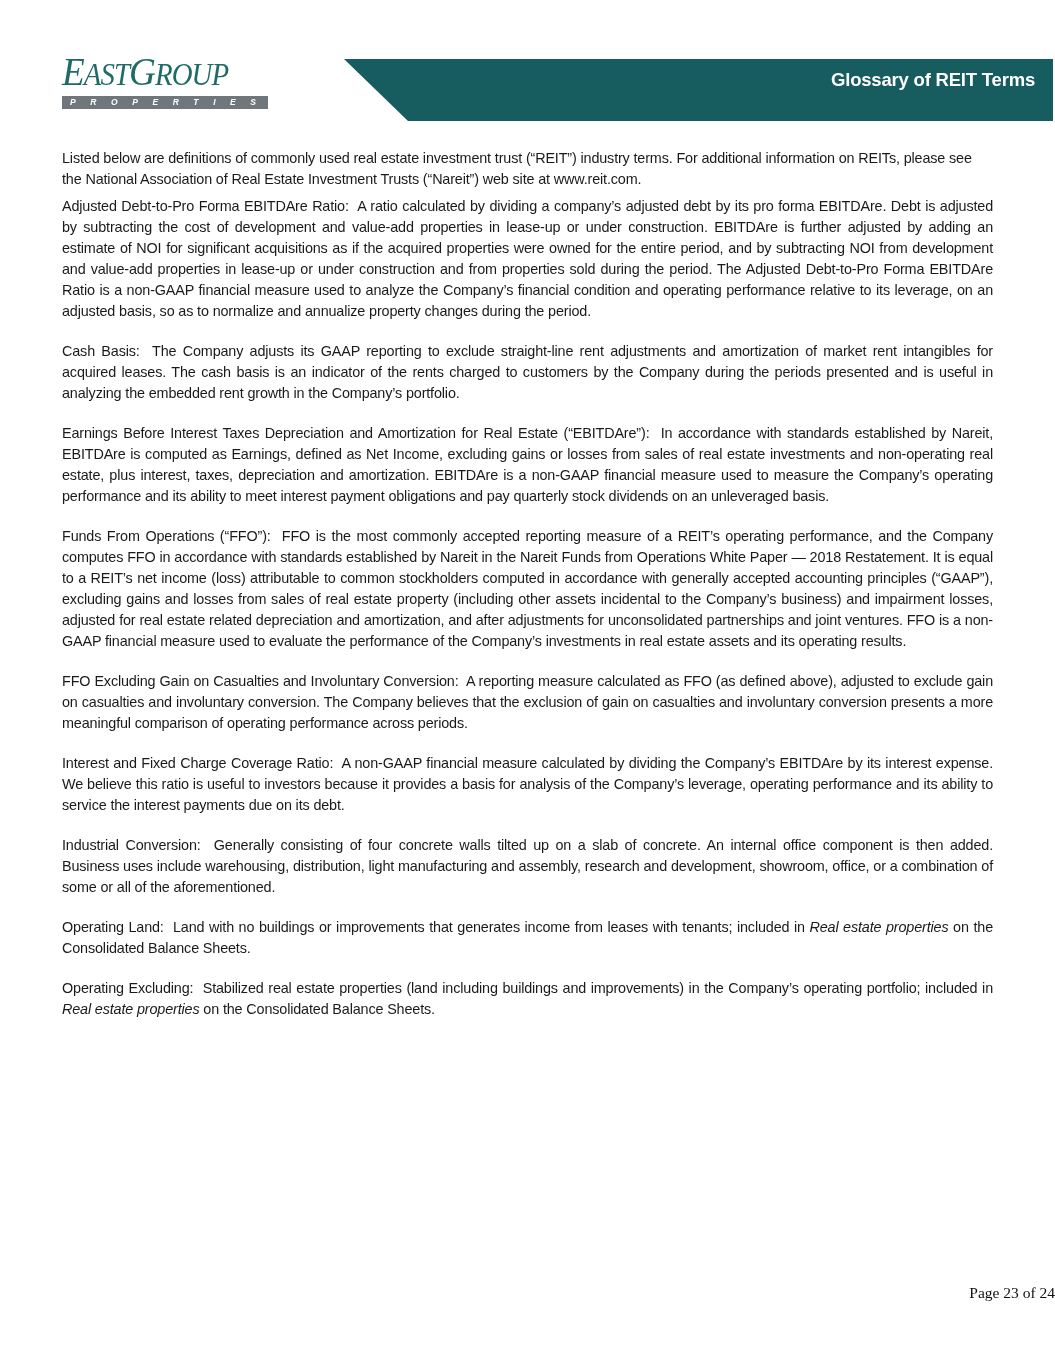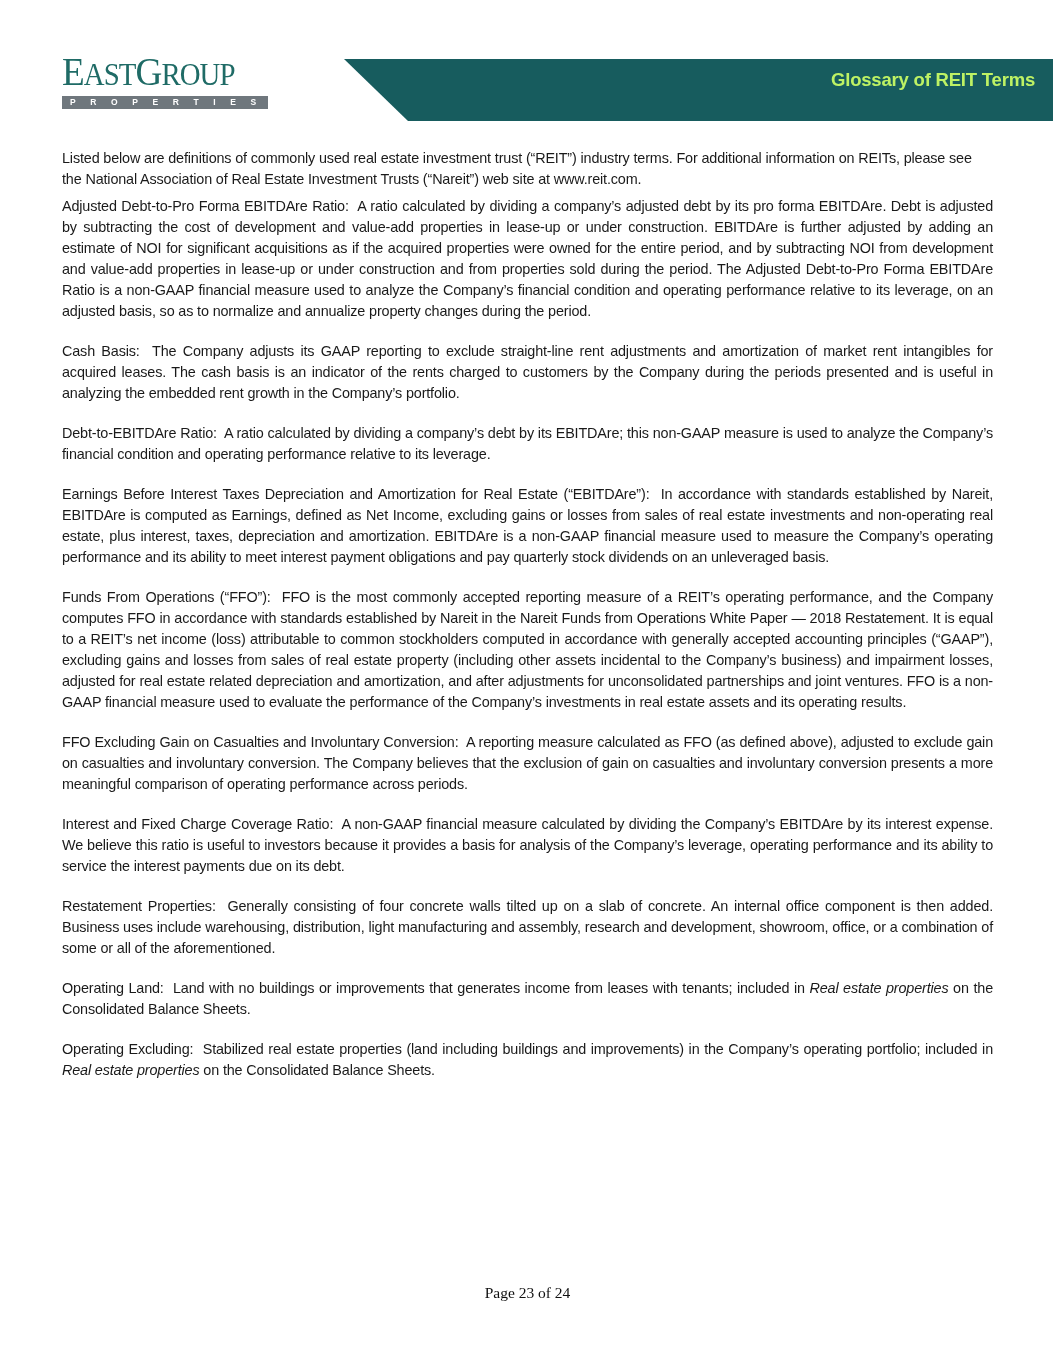--- a/index.html
+++ b/index.html
@@ -13,20 +13,21 @@
       position: relative;
       overflow: hidden;
       font-family: "Liberation Sans", sans-serif;
       color: #1a1a1a;
     }
     .logo {
       position: absolute;
       left: 62px;
       top: 54px;
       width: 206px;
+      font-style: italic;
     }
     .logo-word {
       font-family: "Liberation Serif", serif;
       color: #1f6b66;
       font-size: 40px;
       line-height: 36px;
       letter-spacing: -1px;
       white-space: nowrap;
       transform: scaleX(0.93);
       transform-origin: left center;
@@ -53,21 +54,21 @@
       top: 59px;
       width: 709px;
       height: 62px;
       background: #175c5e;
       clip-path: polygon(0 0, 100% 0, 100% 100%, 64px 100%);
     }
     .banner-title {
       position: absolute;
       right: 18px;
       top: 10px;
-      color: #bef264;
+      color: #ffffff;
       font-weight: bold;
       font-size: 18.5px;
       letter-spacing: -0.2px;
       white-space: nowrap;
     }
     .content {
       position: absolute;
       left: 62px;
       top: 148px;
       width: 931px;
@@ -87,21 +88,21 @@
       margin-bottom: 19px !important;
     }
     .term {
       font-weight: normal;
     }
     .footer {
       position: absolute;
       left: 0;
       width: 1055px;
       top: 1284px;
-      text-align: center;
+      text-align: right;
       font-family: "Liberation Serif", serif;
       font-size: 15.5px;
       color: #111111;
     }
   </style>
 </head>
 <body>
 
 <div class="logo">
   <div class="logo-word"><span class="big">E</span><span class="small">AST</span><span class="big">G</span><span class="small">ROUP</span></div>
@@ -112,32 +113,31 @@
   <div class="banner-title">Glossary of REIT Terms</div>
 </div>
 
 <div class="content">
   <p class="intro">Listed below are definitions of commonly used real estate investment trust (“REIT”) industry terms.  For additional information on REITs, please see the National Association of Real Estate Investment Trusts (“Nareit”) web site at www.reit.com.</p>
 
   <p class="entry"><span class="term">Adjusted Debt-to-Pro Forma EBITDAre Ratio:</span>&nbsp; <span>A ratio calculated by dividing a company’s adjusted debt by its pro forma EBITDAre.  Debt is adjusted by subtracting the cost of development and value-add properties in lease-up or under construction. EBITDAre is further adjusted by adding an estimate of NOI for significant acquisitions as if the acquired properties were owned for the entire period, and by subtracting NOI from development and value-add properties in lease-up or under construction and from properties sold during the period.  The Adjusted Debt-to-Pro Forma EBITDAre Ratio is a non-GAAP financial measure used to analyze the Company’s financial condition and operating performance relative to its leverage, on an adjusted basis, so as to normalize and annualize property changes during the period.</span></p>
 
   <p class="entry"><span class="term">Cash Basis:</span>&nbsp; <span>The Company adjusts its GAAP reporting to exclude straight-line rent adjustments and amortization of market rent intangibles for acquired leases.  The cash basis is an indicator of the rents charged to customers by the Company during the periods presented and is useful in analyzing the embedded rent growth in the Company’s portfolio.</span></p>
 
-  <p class="entry"><span class="term">Debt-to-EBITDAre Ratio:</span>&nbsp; <span>A ratio calculated by dividing a company’s debt by its EBITDAre; this non-GAAP measure is used to analyze the Company’s financial condition and operating performance relative to its leverage.</span></p>
 
 
   <p class="entry"><span class="term">Earnings Before Interest Taxes Depreciation and Amortization for Real Estate (“EBITDAre”):</span>&nbsp; <span>In accordance with standards established by Nareit, EBITDAre is computed as Earnings, defined as Net Income, excluding gains or losses from sales of real estate investments and non-operating real estate, plus interest, taxes, depreciation and amortization.  EBITDAre is a non-GAAP financial measure used to measure the Company’s operating performance and its ability to meet interest payment obligations and pay quarterly stock dividends on an unleveraged basis.</span></p>
 
   <p class="entry"><span class="term">Funds From Operations (“FFO”):</span>&nbsp; <span>FFO is the most commonly accepted reporting measure of a REIT’s operating performance, and the Company computes FFO in accordance with standards established by Nareit in the Nareit Funds from Operations White Paper — 2018 Restatement.  It is equal to a REIT’s net income (loss) attributable to common stockholders computed in accordance with generally accepted accounting principles (“GAAP”), excluding gains and losses from sales of real estate property (including other assets incidental to the Company’s business) and impairment losses, adjusted for real estate related depreciation and amortization, and after adjustments for unconsolidated partnerships and joint ventures.  FFO is a non-GAAP financial measure used to evaluate the performance of the Company’s investments in real estate assets and its operating results.</span></p>
 
   <p class="entry"><span class="term">FFO Excluding Gain on Casualties and Involuntary Conversion:</span>&nbsp; <span>A reporting measure calculated as FFO (as defined above), adjusted to exclude gain on casualties and involuntary conversion.  The Company believes that the exclusion of gain on casualties and involuntary conversion presents a more meaningful comparison of operating performance across periods.</span></p>
 
   <p class="entry"><span class="term">Interest and Fixed Charge Coverage Ratio:</span>&nbsp; <span>A non-GAAP financial measure calculated by dividing the Company’s EBITDAre by its interest expense. We believe this ratio is useful to investors because it provides a basis for analysis of the Company’s leverage, operating performance and its ability to service the interest payments due on its debt.</span></p>
 
-  <p class="entry"><span class="term">Restatement Properties:</span>&nbsp; <span>Generally consisting of four concrete walls tilted up on a slab of concrete.  An internal office component is then added.  Business uses include warehousing, distribution, light manufacturing and assembly, research and development, showroom, office, or a combination of some or all of the aforementioned.</span></p>
+  <p class="entry"><span class="term">Industrial Conversion:</span>&nbsp; <span>Generally consisting of four concrete walls tilted up on a slab of concrete.  An internal office component is then added.  Business uses include warehousing, distribution, light manufacturing and assembly, research and development, showroom, office, or a combination of some or all of the aforementioned.</span></p>
 
 
   <p class="entry"><span class="term">Operating Land:</span>&nbsp; <span><span>Land with no buildings or improvements that generates income from leases with tenants; included in </span><em>Real estate properties</em><span> on the Consolidated Balance Sheets.</span></span></p>
 
   <p class="entry"><span class="term">Operating Excluding:</span>&nbsp; <span><span>Stabilized real estate properties (land including buildings and improvements) in the Company’s operating portfolio; included in </span><em>Real estate properties</em><span> on the Consolidated Balance Sheets.</span></span></p>
 </div>
 
 <div class="footer">Page 23 of 24</div>
 
 </body></html>

